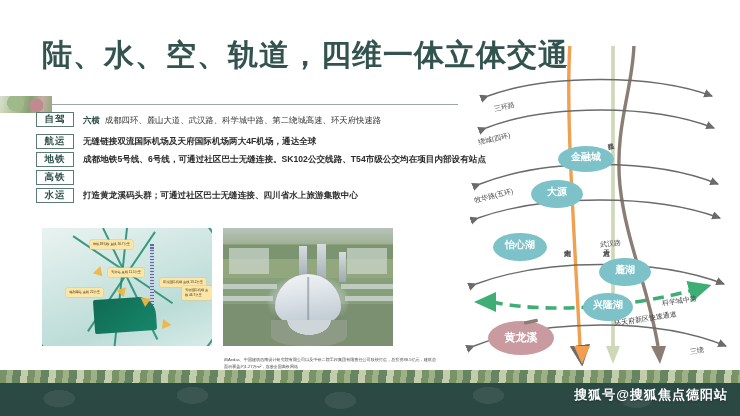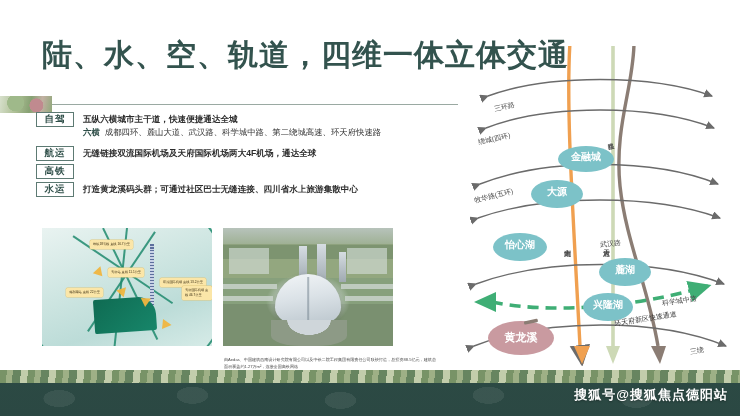--- a/index.html
+++ b/index.html
@@ -170,34 +170,39 @@
   <div class="title-wrap">
     <div class="slide-title">陆、水、空、轨道，四维一体立体交通</div>
   </div>
   <div class="title-rule"></div>
 
   <div class="info-list">
 
     <div class="info-row">
       <div class="tag">自驾</div>
       <div class="row-body">
-        <div class="row-main">五纵六横城市主干道，快速便捷通达全城</div>
         <div class="sub-line">
           <span class="sub-key">六横</span><span>成都四环、麓山大道、武汉路、科学城中路、第二绕城高速、环天府快速路</span>
         </div>
       </div>
     </div>
 
     <div class="info-row" style="margin-top:7px;text-align:center;">
       <div class="tag">航运</div>
       <div class="row-body">
         <div class="row-main">无缝链接双流国际机场及天府国际机场两大4F机场，通达全球</div>
       </div>
     </div>
 
+    <div class="info-row">
+      <div class="tag">地铁</div>
+      <div class="row-body">
+        <div class="row-main">成都地铁5号线、6号线，可通过社区巴士无缝连接。SK102公交线路、T54市级公交均在项目内部设有站点</div>
+      </div>
+    </div>
 
     <div class="info-row">
       <div class="tag">高铁</div>
     </div>
 
     <div class="info-row">
       <div class="tag">水运</div>
       <div class="row-body">
         <div class="row-main">打造黄龙溪码头群；可通过社区巴士无缝连接、四川省水上旅游集散中心</div>
       </div>

